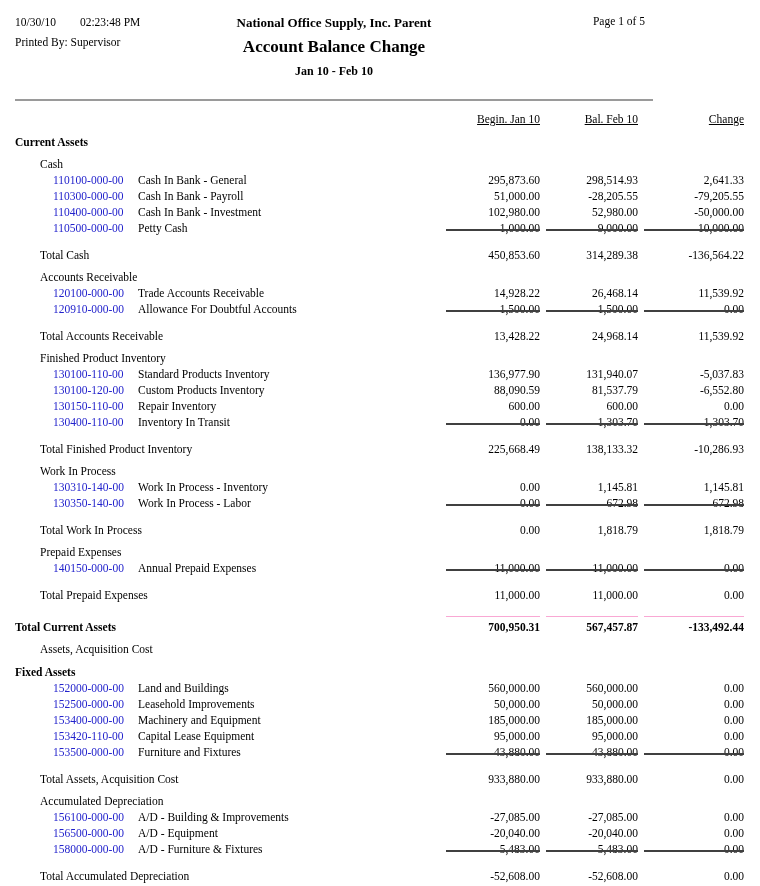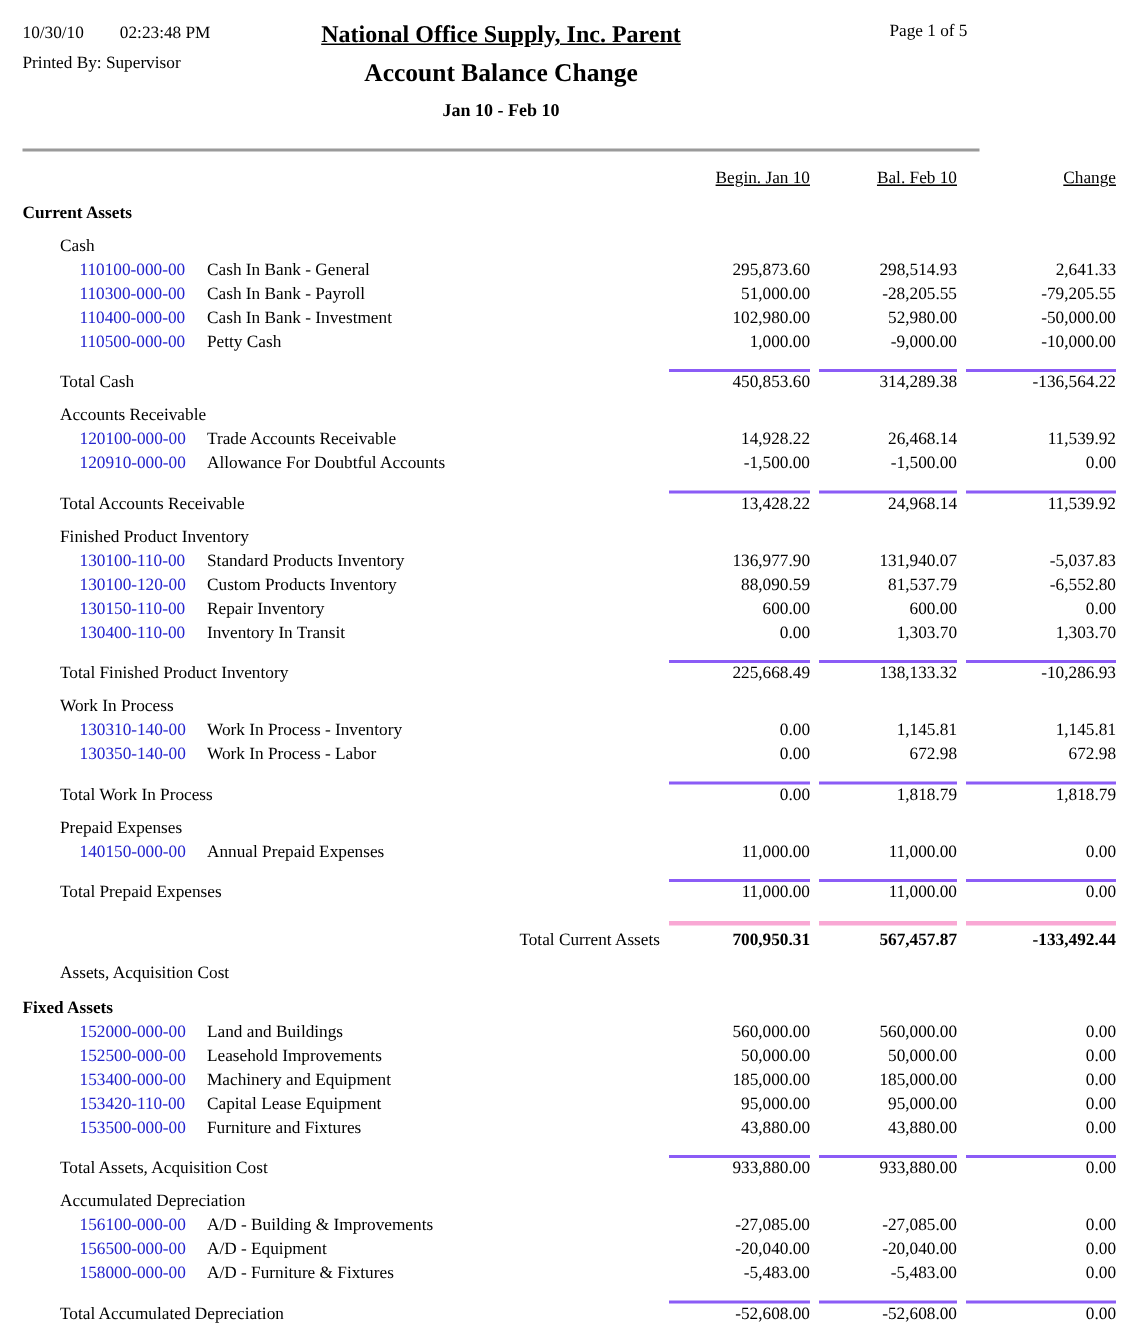--- a/index.html
+++ b/index.html
@@ -9,21 +9,21 @@
     color:#000;
   }
   .page{position:relative;width:760px;height:886px;background:#fff;}
 
   
   .hdr{position:absolute;left:0;top:0;width:668px;height:100px;}
   .hdr-left{position:absolute;left:15px;top:15px;font-size:11.5px;line-height:15px;}
   .hdr-line1{display:flex;gap:24px;}
   .hdr-line2{margin-top:5px;}
   .hdr-center{position:absolute;left:0;right:0;top:15px;text-align:center;}
-  .company{font-size:16px;font-weight:bold;text-decoration:underline;}
+  .company{font-size:13px;font-weight:bold;}
   .title{font-size:17px;font-weight:bold;margin-top:6px;letter-spacing:0px;}
   .period{font-size:12px;font-weight:bold;margin-top:7px;}
   .hdr-page{position:absolute;right:23px;top:15px;font-size:11.5px;}
   .rule{position:absolute;left:15px;right:15px;top:99px;border-top:2px solid #9a9a9a;}
 
   
   .body{position:absolute;left:15px;right:10px;top:110px;}
   .row{display:flex;align-items:flex-end;height:16px;font-size:11.5px;line-height:14px;white-space:nowrap;}
   .lab{flex:1;display:flex;min-width:0;overflow:hidden;}
   .c{text-align:right;}
@@ -37,24 +37,24 @@
   
   .section{margin-top:7px;}
   .section .lab{font-weight:bold;}
   .group{margin-top:6px;}
   .group .lab{padding-left:25px;}
   .account .lab{padding-left:38px;}
   .code{width:85px;color:#2222cc;cursor:pointer;}
   .name{flex:1;}
   .total{margin-top:6px;height:21px;justify-content:flex-end;}
   .total .lab{padding-left:25px;}
-  .total .c{border-top:2px solid #8b5cf6;padding-top:0;margin-top:12px;}
+  .total .c{border-top:2px solid #404040;padding-top:17px;margin-top:12px;}
   .section_total{margin-top:10px;height:22px;}
-  .section_total .lab{font-weight:normal;justify-content:flex-end;}
-  .section_total .c{font-weight:bold;border-top:3px solid #f9a8d4;padding-top:3px;margin-top:24px;}
+  .section_total .lab{font-weight:bold;}
+  .section_total .c{font-weight:bold;border-top:1px solid #f9a8d4;padding-top:3px;margin-top:24px;}
 </style>
 </head>
 <body>
 
 <div class="page">
 
   <div class="hdr">
     <div class="hdr-left">
       <div class="hdr-line1">
         <span>10/30/10</span>

